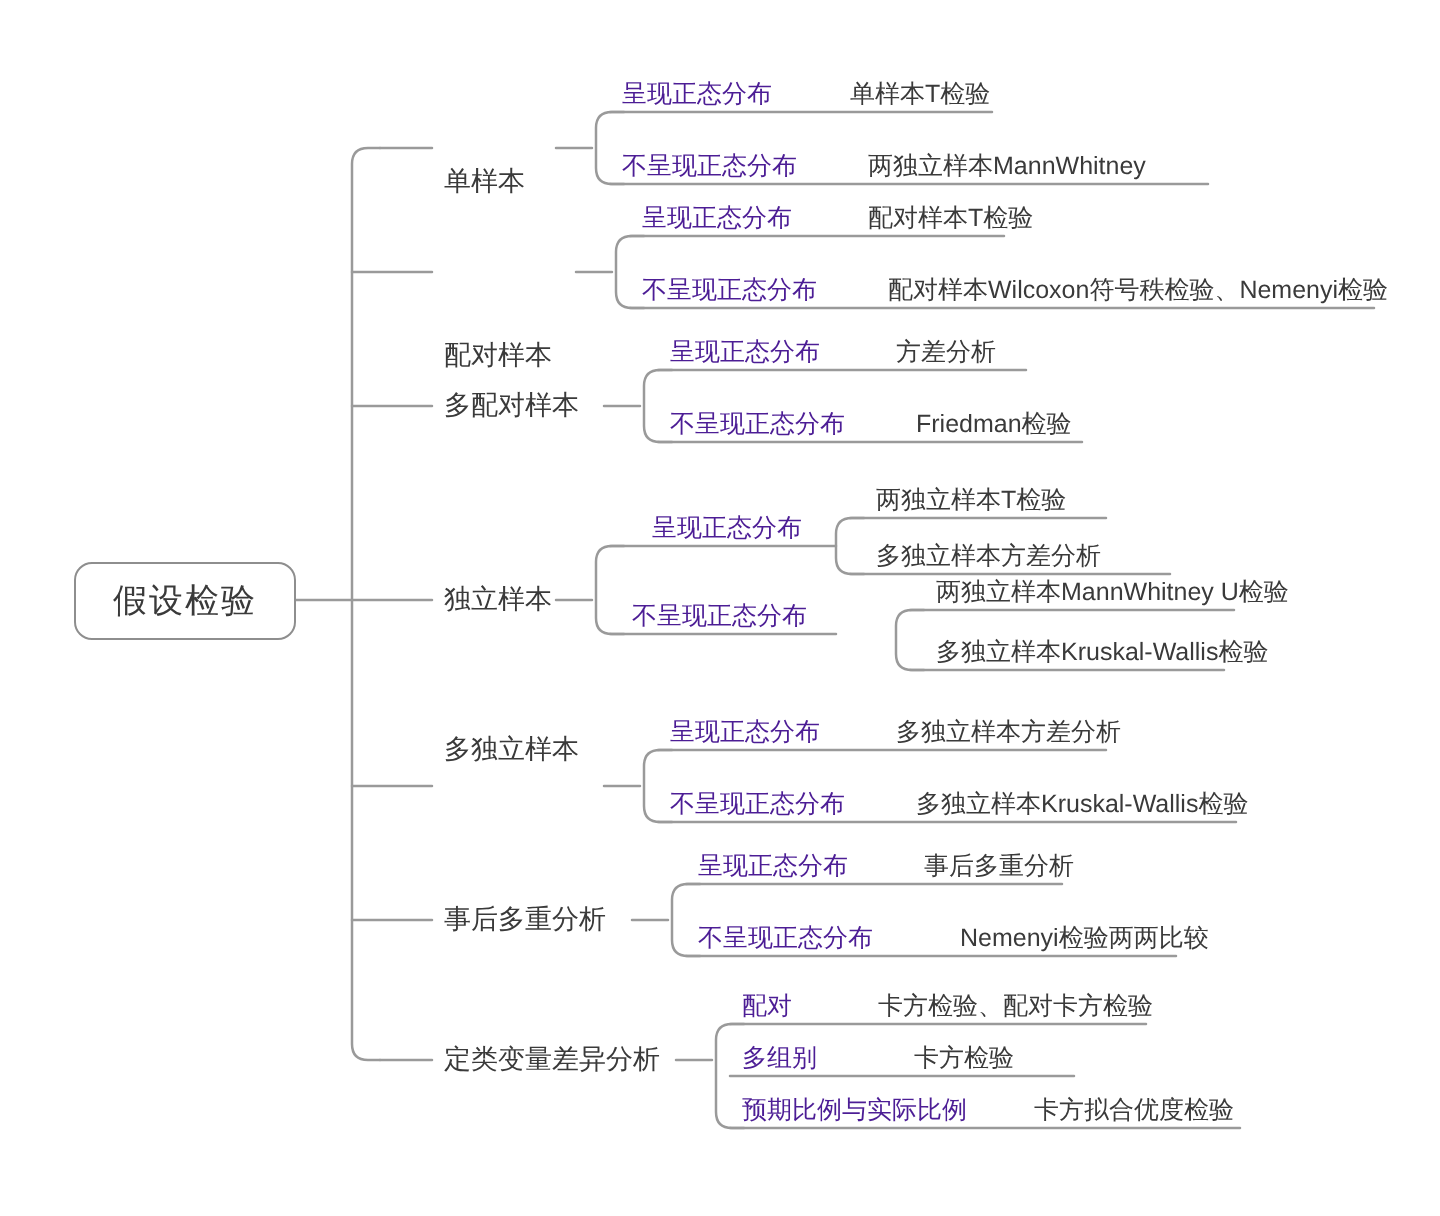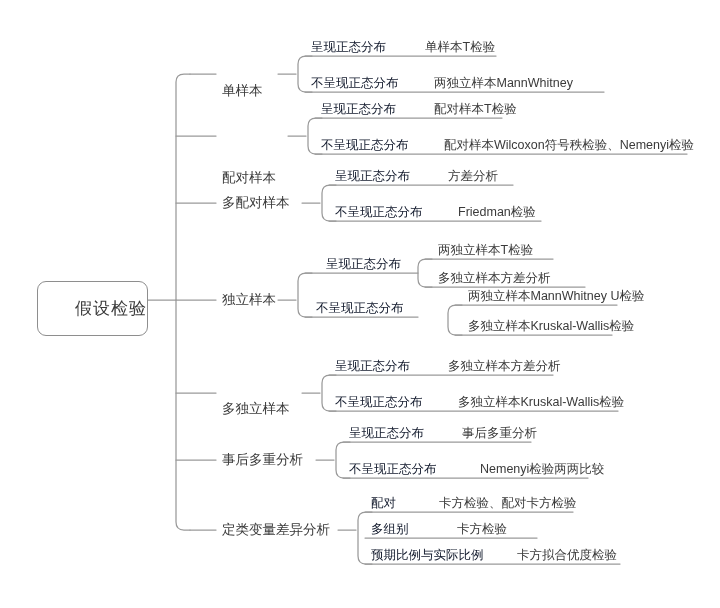--- a/index.html
+++ b/index.html
@@ -32,21 +32,21 @@
   }
   .leaf{
     position:absolute;
     white-space:nowrap;
     line-height:1;
     height:17px;
   }
   .leaf .cond{
     position:absolute;
     left:0;top:0;
-    color:#0f172a;
+    color:#4c1d95;
     font-size:12.5px;
     white-space:nowrap;
   }
   .leaf .test{
     position:absolute;
     top:0;
     color:#3a3a3a;
     font-size:12.5px;
     white-space:nowrap;
   }
@@ -111,29 +111,29 @@
       <path d="M343,478 L588,478"></path>
 
       <path d="M338,530 L356,530"></path>
       <path d="M372,512 L366,512 Q358,512 358,520 L358,556 Q358,564 366,564 L372,564"></path>
       <path d="M365,512 L573,512"></path>
       <path d="M365,538 L537,538"></path>
       <path d="M365,564 L620,564"></path>
     </g>
   </svg>
 
-  <div class="root-node" style="left:37px;top:281px;width:111px;height:55px;justify-content:flex-end;">
+  <div class="root-node" style="left:37px;top:281px;width:111px;height:39px;">
     <span>假设检验</span>
   </div>
 
   <div class="l1-label" style="left:222px;top:67px;margin-top:17px;">单样本</div>
   <div class="l1-label" style="left:222px;top:129px;margin-top:42px;">配对样本</div>
   <div class="l1-label" style="left:222px;top:196px;">多配对样本</div>
   <div class="l1-label" style="left:222px;top:293px;">独立样本</div>
-  <div class="l1-label" style="left:222px;top:402px;">多独立样本</div>
+  <div class="l1-label" style="left:222px;top:368px;">多独立样本</div>
   <div class="l1-label" style="left:222px;top:453px;">事后多重分析</div>
   <div class="l1-label" style="left:222px;top:523px;">定类变量差异分析</div>
 
   <div class="leaf" style="left:311px;top:41px;">
     <span class="cond">呈现正态分布</span>
     <span class="test" style="left:114px;">单样本T检验</span>
   </div>
   <div class="leaf" style="left:311px;top:77px;">
     <span class="cond">不呈现正态分布</span>
     <span class="test" style="left:123px;">两独立样本MannWhitney</span>

